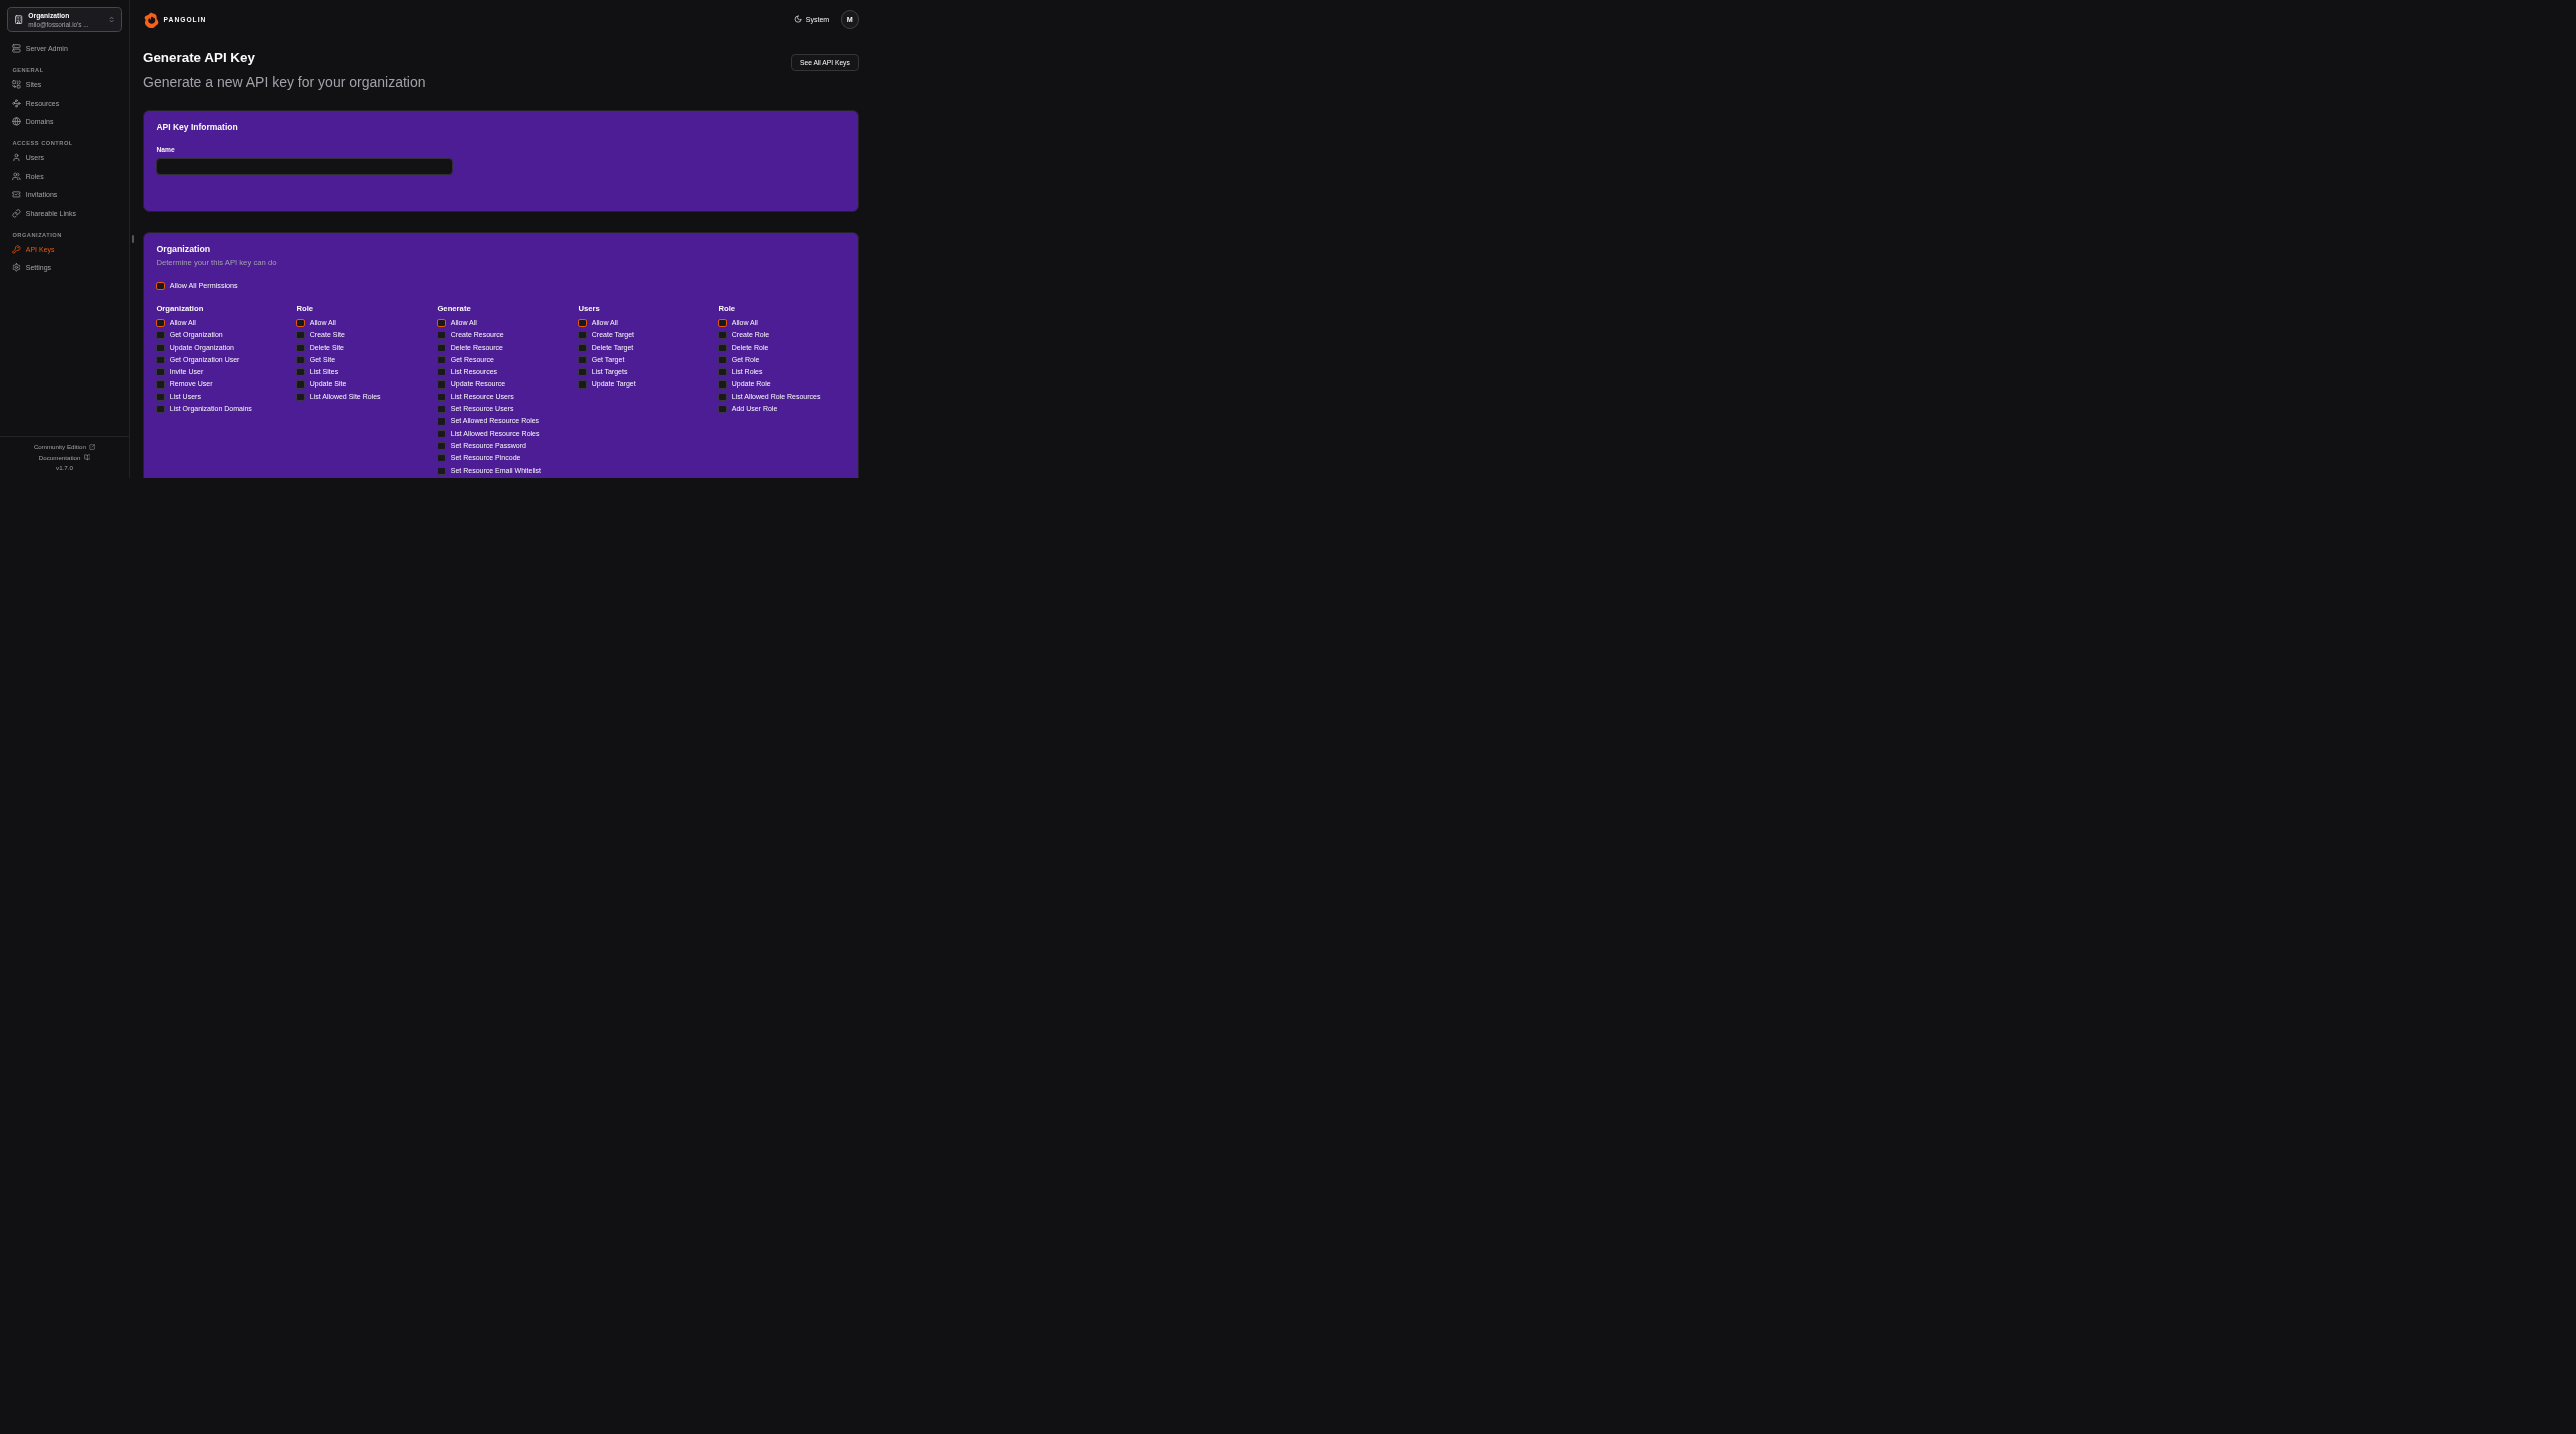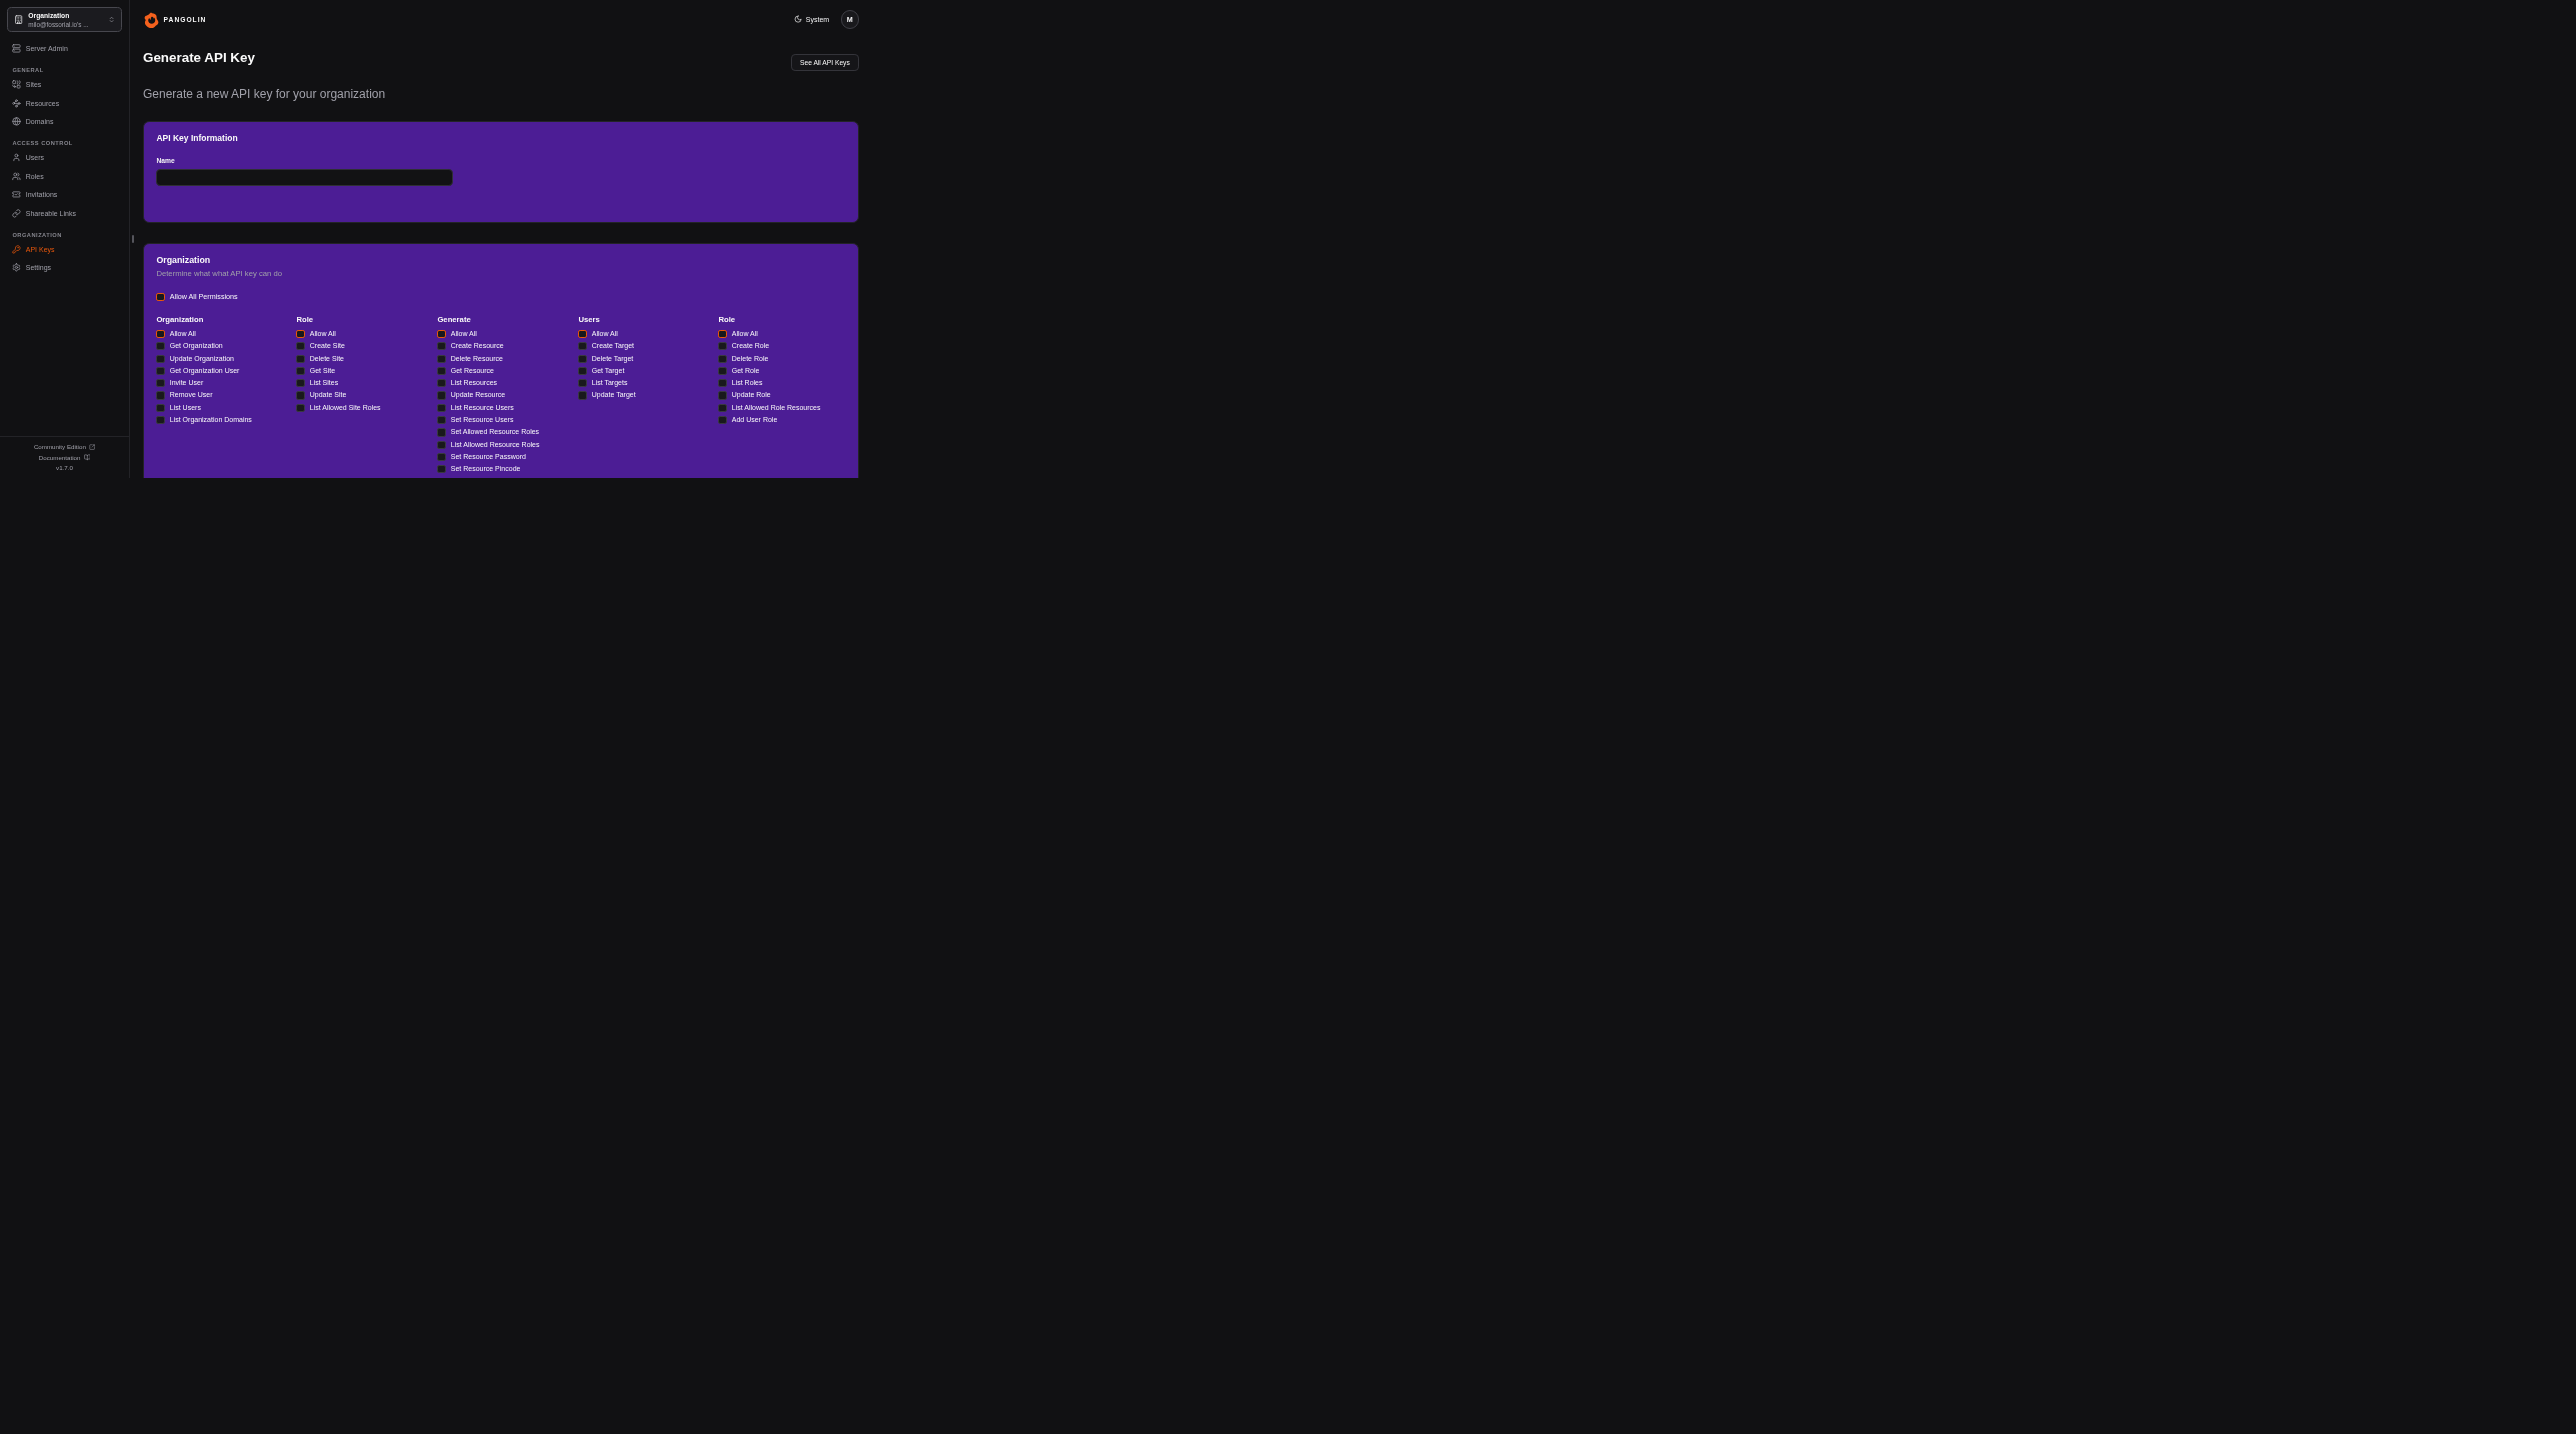--- a/index.html
+++ b/index.html
@@ -56,21 +56,21 @@
   .top-right { display:flex; align-items:center; gap:11.3px; }
   .theme-toggle { display:flex; align-items:center; gap:4.1px; color:#f4f4f5; font-size:7px; cursor:pointer; }
   .avatar {
     width:18.5px; height:18.5px; border-radius:50%; background:#19191c; border:0.5px solid #3f3f46;
     display:flex; align-items:center; justify-content:center;
     font-size:7.2px; font-weight:700; color:#f4f4f5; cursor:pointer;
   }
 
   .page-head { display:flex; justify-content:space-between; align-items:flex-start; margin-top:21.6px;gap:38px; }
   .page-title { font-size:13.4px; font-weight:700; color:#fafafa; }
-  .page-subtitle { font-size:12px; color:#a1a1aa; margin-top:22px; }
+  .page-subtitle { font-size:14px; color:#a1a1aa; margin-top:9px; }
   .btn-outline {
     margin-top:4.1px; height:17px; padding:0 8.2px; border-radius:4.1px;
     border:0.5px solid #34343a; background:#151518; color:#fafafa;
     font-size:6.7px; font-weight:500; font-family:inherit; cursor:pointer;
   }
 
   .card {
     border:0.5px solid #232327; border-radius:6.2px; background:#4c1d95;
     padding:11.3px 12.4px; margin-top:19.6px;
   }
@@ -295,21 +295,21 @@
   </div>
 
   <section class="card" id="card-apikey">
     <h2 class="card-title">API Key Information</h2>
     <label class="field-label">Name</label>
     <input class="text-input" type="text" value="" style="">
   </section>
 
   <section class="card" id="card-permissions">
     <h2 class="card-title" style="font-size:8.8px">Organization</h2>
-    <div class="card-subtitle">Determine what what API key can do</div>
+    <div class="card-subtitle">Determine your this API key can do</div>
 
     <label class="perm-allow-row">
       <span class="checkbox accent"></span>
       <span>Allow All Permissions</span>
     </label>
 
     <div class="perm-grid">
 
     <div class="perm-group">
           <h3 class="perm-group-title">Organization</h3>

